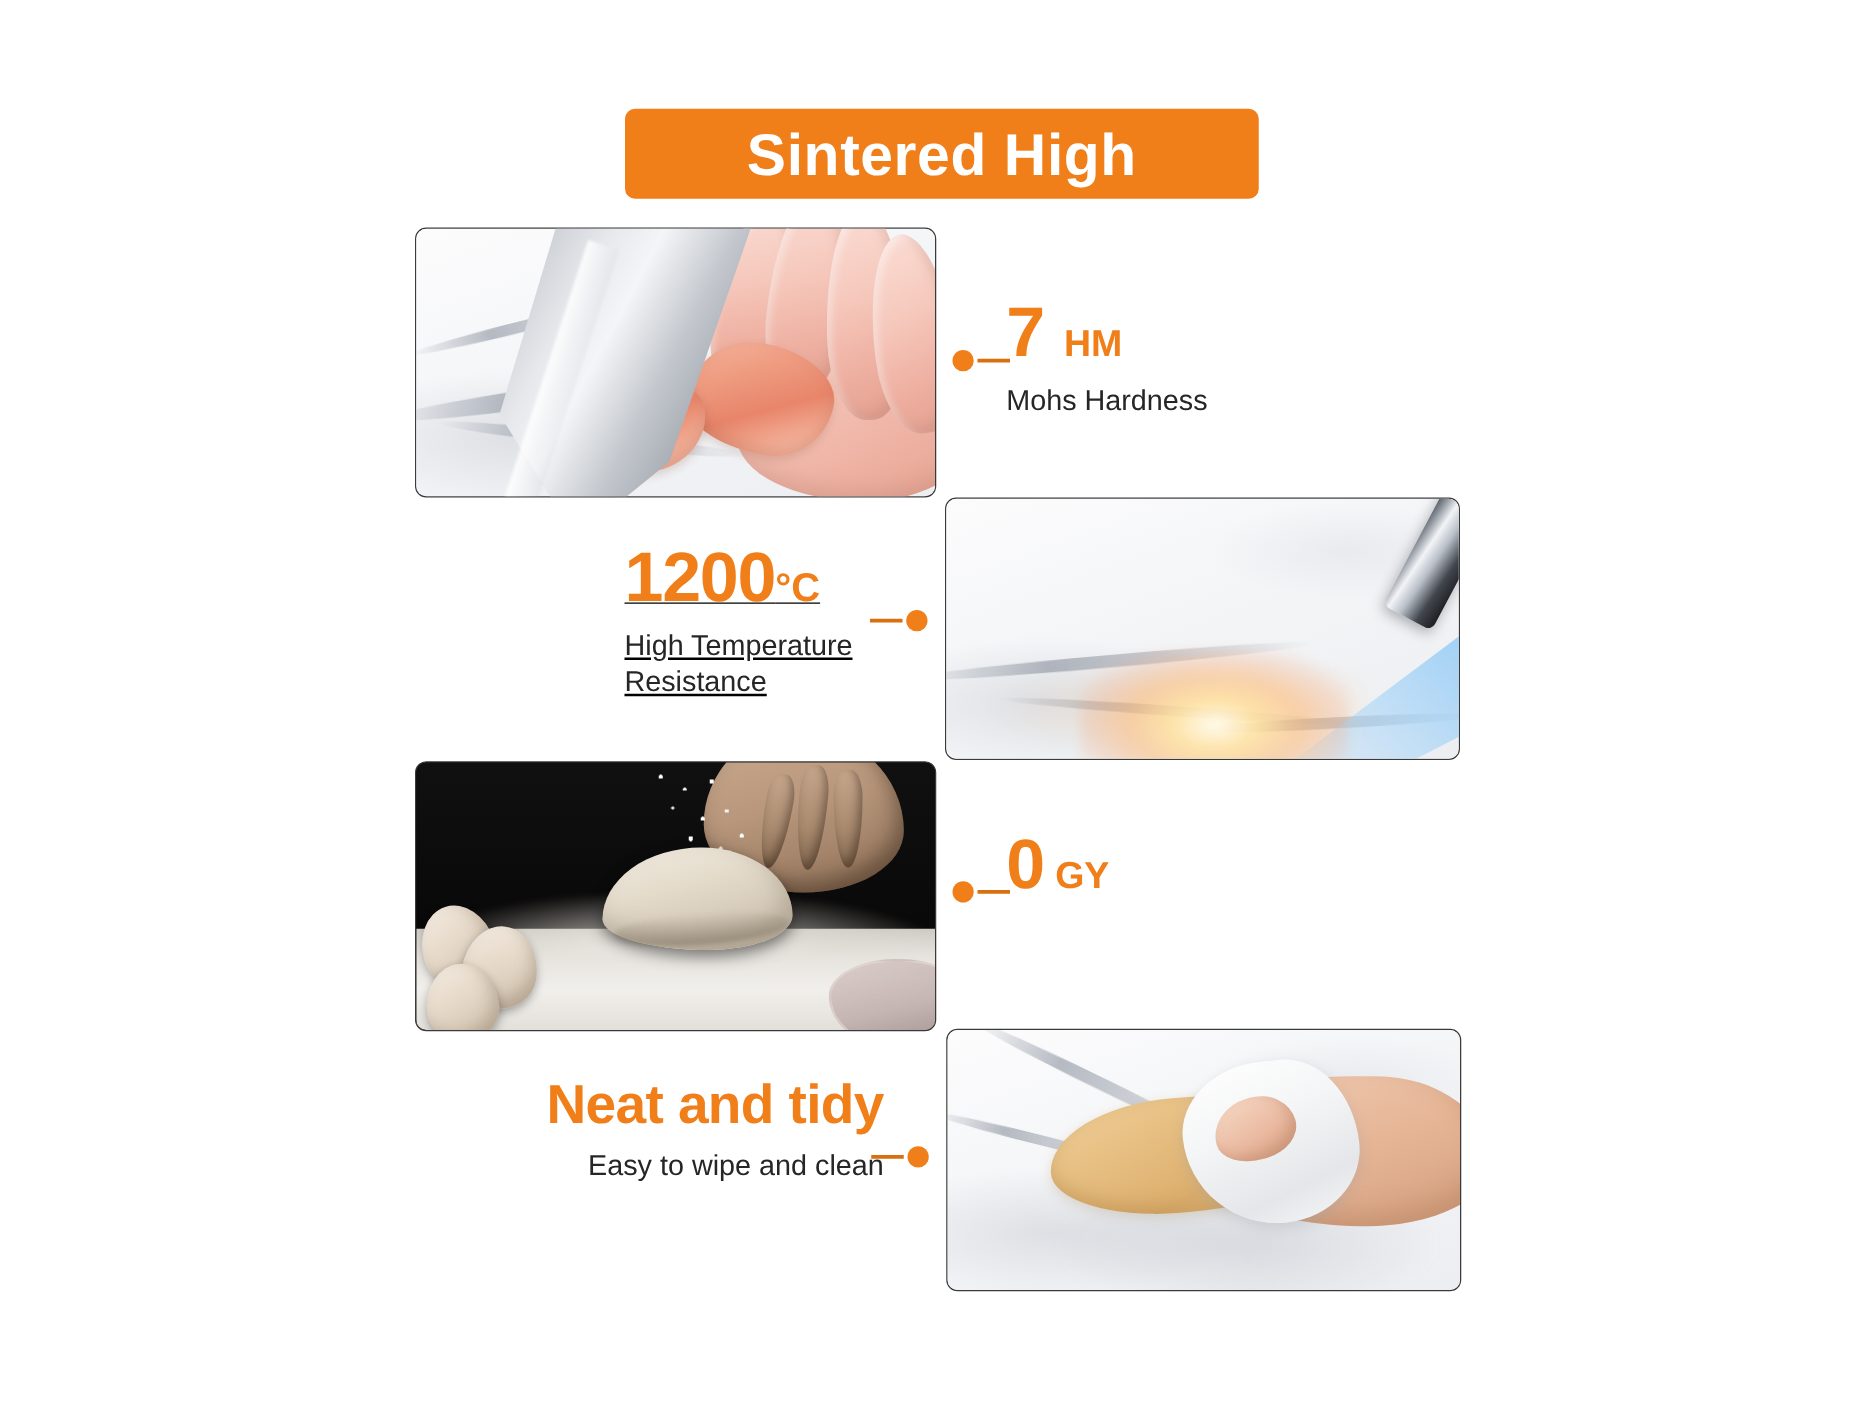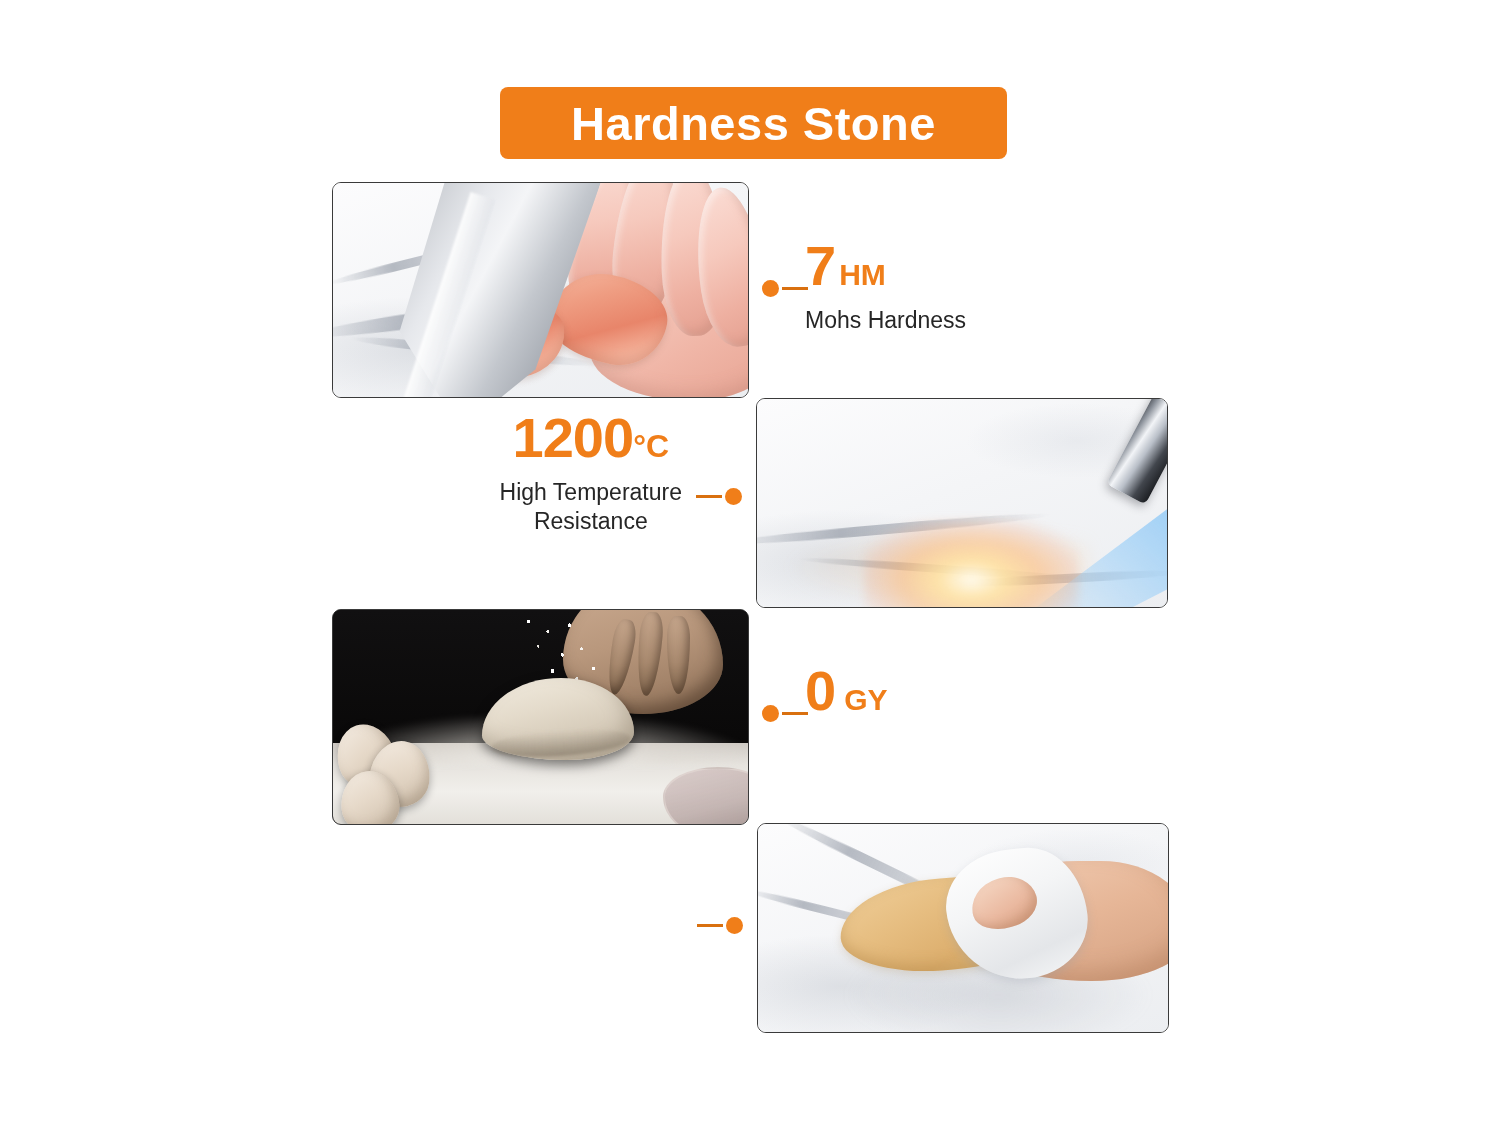--- a/index.html
+++ b/index.html
@@ -286,48 +286,48 @@
 
   
   .feature-text { position: absolute; }
   .feature-text .headline {
     color: #F07E19;
     font-weight: bold;
     line-height: 1.0;
     white-space: nowrap;
   }
   .feature-text .big { font-size: 56px; letter-spacing: -1px; }
-  .feature-text .unit { font-size: 30px; font-weight: bold; margin-left: 4px; letter-spacing: 0px; }
+  .feature-text .unit { font-size: 30px; font-weight: bold; margin-left: 16px; letter-spacing: 0px; }
   .feature-text .degc { font-size: 32px; font-weight: bold; }
   .feature-text .phrase { font-size: 44px; font-weight: bold; letter-spacing: -0.5px; }
   .feature-text .caption {
     color: #262626;
     font-size: 23px;
     font-weight: 400;
     line-height: 1.26;
     margin-top: 12px;
     white-space: pre-line;
   }
 
   
   #feature-1 { left: 805px; top: 238px; text-align: left; }
   
-  #feature-2 { right: 818px; top: 410px; text-align: center; }
+  #feature-2 { right: 818px; top: 434px; text-align: left; text-decoration: underline; }
   
   #feature-3 { left: 805px; top: 663px; text-align: left; }
   
   #feature-4 { right: 793px; top: 862px; text-align: right; }
 </style>
 </head>
 <body>
 
 <div id="poster">
 
   <div class="title-banner">
-    <span class="title-text">Hardness Stone</span>
+    <span class="title-text">Sintered High</span>
   </div>
 
   <div class="photo" id="photo-1">
     <div class="scene">
       <div class="marble"></div>
       <div class="vein" style="left:-6%; top:58%; width:70%; height:16px; transform:rotate(-8deg);"></div>
       <div class="vein" style="left:4%; top:76%; width:60%; height:11px; transform:rotate(6deg);"></div>
       <div class="vein" style="left:-2%; top:34%; width:46%; height:9px; transform:rotate(-14deg);"></div>
       <div class="palm"></div>
       <div class="finger f1"></div>
@@ -420,14 +420,20 @@
       <div class="cloth"></div>
       <div class="thumb"></div>
     </div>
   </div>
 
   <div class="connector right-dot" id="connector-4">
     <span class="line"></span>
     <span class="dot"></span>
   </div>
 
+  <div class="feature-text" id="feature-4">
+    <div class="headline">
+      <span class="phrase">Neat and tidy</span>
+    </div>
+    <div class="caption">Easy to wipe and clean</div>
+  </div>
 
 </div>
 
 </body></html>

